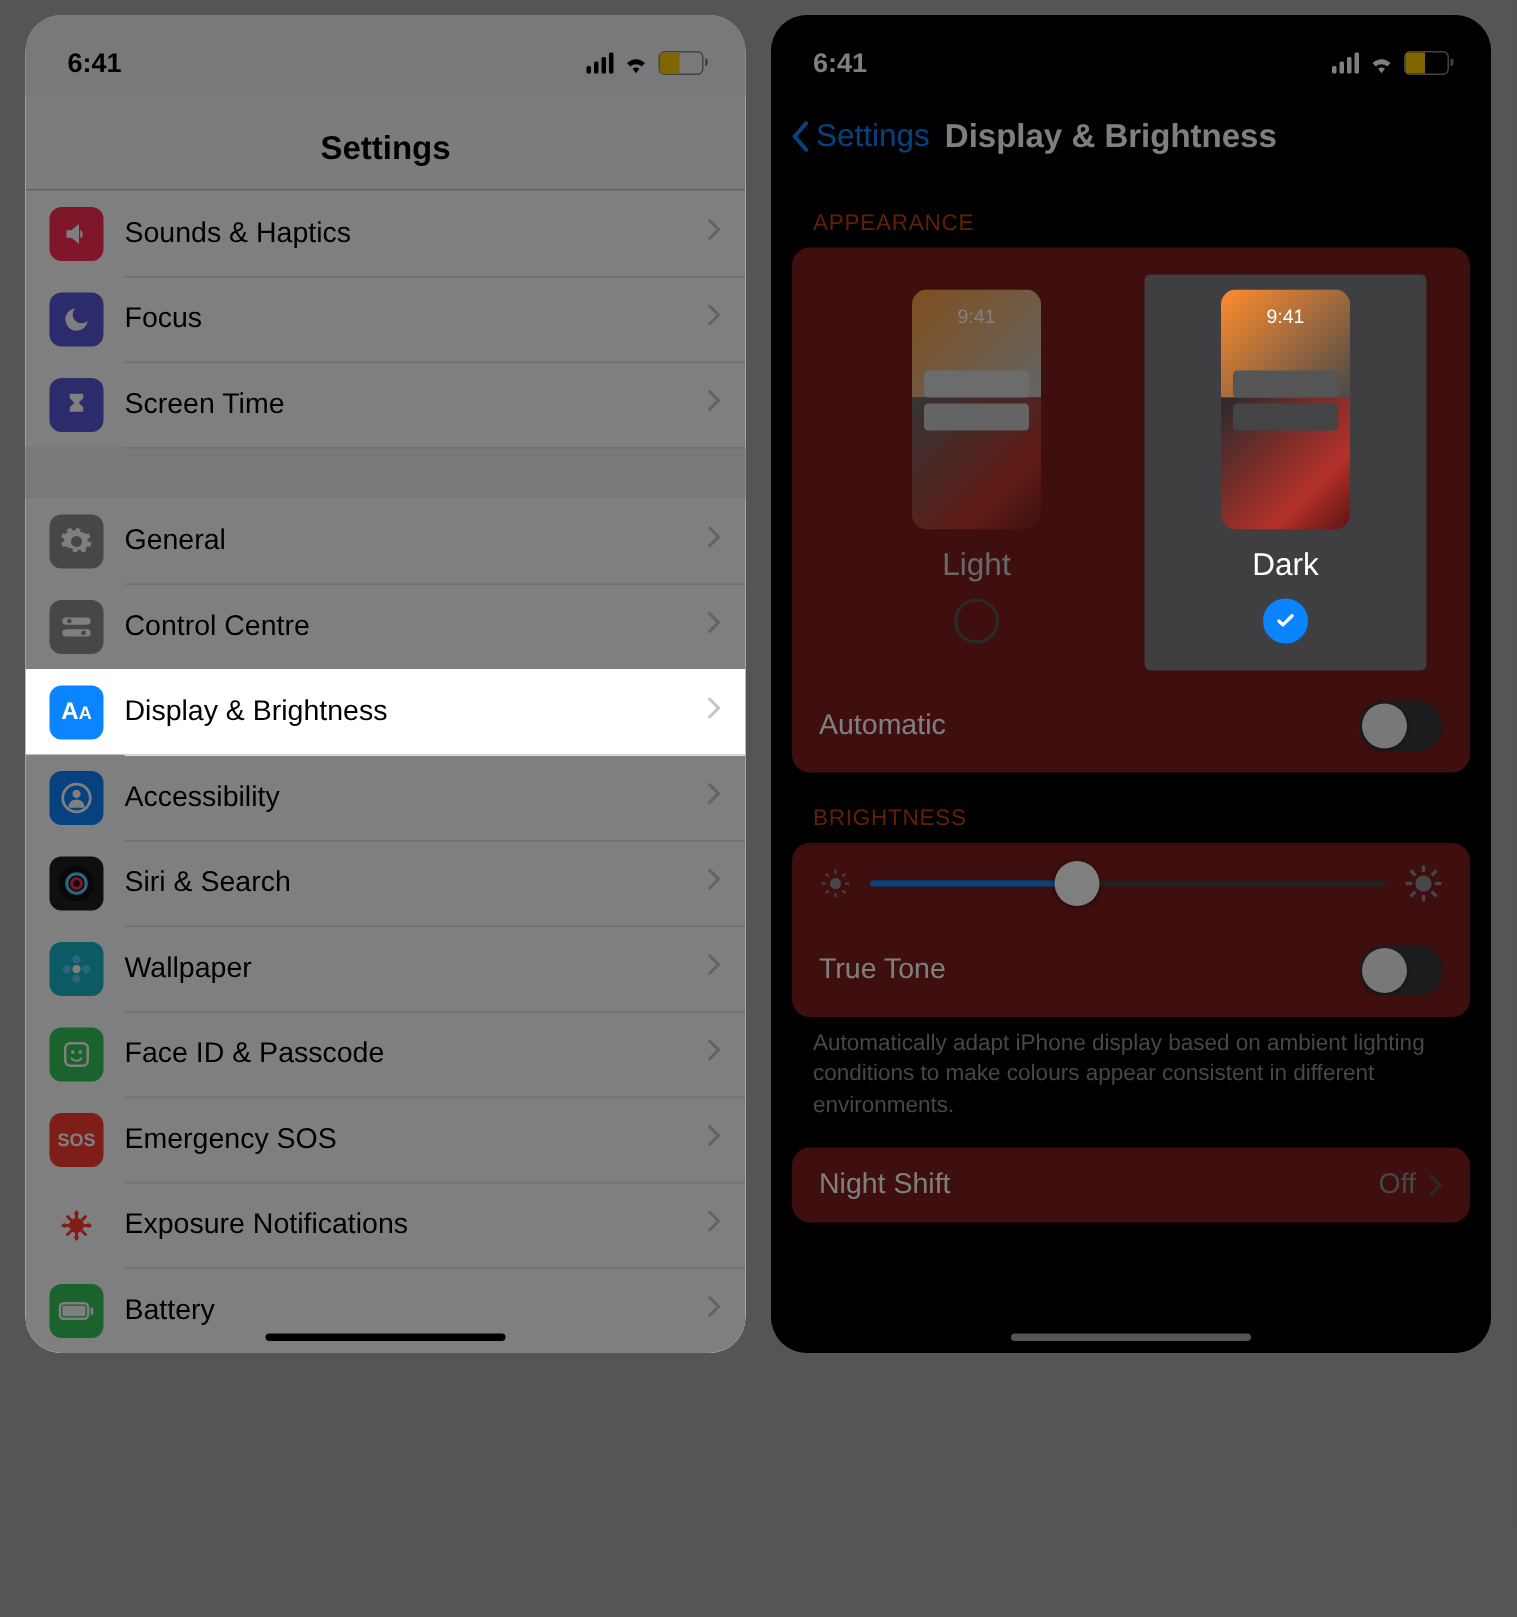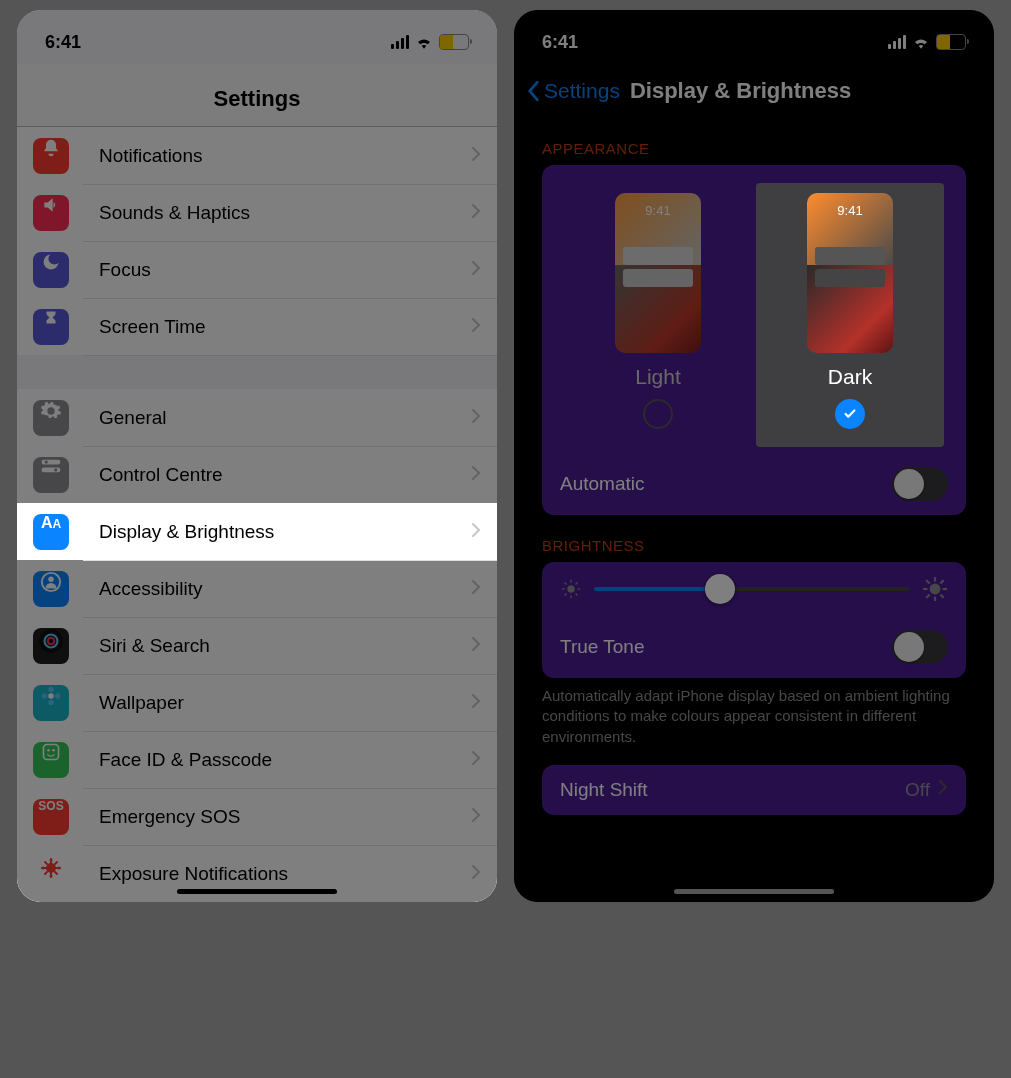--- a/index.html
+++ b/index.html
@@ -20,29 +20,29 @@
   .battery::after{content:"";position:absolute;right:-4px;top:4px;width:2px;height:5px;background:#888;border-radius:0 2px 2px 0}
   .battery i{background:#ffcc00;height:100%;width:45%;border-radius:2px 0 0 2px}
   
   .header-light{text-align:center;font-size:22px;font-weight:600;padding:22px 0 14px;border-bottom:.5px solid #bbb;background:#f9f9f9}
   .header-dark{display:flex;align-items:center;padding:14px 12px;color:#fff;font-size:22px;font-weight:600}
   .header-dark .back{color:#0a84ff;font-weight:400;display:flex;align-items:center;margin-right:10px;font-size:21px}
   .header-dark .back svg{width:14px;height:22px;margin-right:4px}
   
   .list{background:#fff}
   .row{display:flex;align-items:center;padding:0 16px;height:57px;position:relative;font-size:19px}
-  .row .icon{width:36px;height:36px;border-radius:8px;margin-right:30px;display:flex;justify-content:center;flex:0 0 36px}
+  .row .icon{width:36px;height:36px;border-radius:8px;margin-right:14px;display:flex;align-items:center;justify-content:center;flex:0 0 36px}
   .row .label{flex:1}
   .row .chev{color:#c5c5c7}
   .row::after{content:"";position:absolute;bottom:0;left:66px;right:0;height:.5px;background:#e0e0e0}
   .group-gap{height:34px}
   .highlight{position:relative;z-index:60;background:#fff}
   
   .section-label{color:#c2410c;font-size:15px;padding:22px 28px 8px;letter-spacing:.5px}
-  .card{background:#4c1d95;margin:0 28px;border-radius:12px;color:#fff}
+  .card{background:#7f1d1d;margin:0 14px;border-radius:12px;color:#fff}
   .appearance{display:flex;justify-content:space-around;padding:18px 20px 6px;text-align:center}
   .mode{width:176px;padding:10px 6px 18px;border-radius:4px}
   .mode.sel{position:relative;z-index:60;background:#3f3f41}
   .thumb{width:86px;height:160px;border-radius:10px;margin:0 auto 12px;position:relative;overflow:hidden}
   .thumb .top{height:45%}.thumb .bot{height:55%}
   .thumb .bars{position:absolute;top:54px;left:8px;right:8px}
   .thumb .bar{height:18px;border-radius:3px;margin-bottom:4px}
   .thumb .clock{position:absolute;top:10px;left:0;right:0;text-align:center;font-size:13px;color:#fff;font-weight:500}
   .mode .name{font-size:21px;margin-bottom:10px}
   .radio{width:26px;height:26px;border-radius:50%;border:2px solid #555;margin:0 auto}
@@ -83,31 +83,20 @@
         </svg>
       <span class="battery">
           <i></i>
         </span>
     </span>
   </div>
   <div class="header-light">Settings</div>
   <div id="settings-list">
       <div class="list">
         <div class="row">
-          <span class="icon" style="background: rgb(255, 59, 48);">
-            <svg width="20" height="20" viewBox="0 0 24 24">
-              <path fill="#fff" d="M12 2a6 6 0 00-6 6v4l-2 3v1h16v-1l-2-3V8a6 6 0 00-6-6zm0 20a3 3 0 003-3H9a3 3 0 003 3z"></path>
-            </svg>
-          </span>
-          <span class="label">Notifications</span>
-          <span class="chev"><svg width="10" height="16" viewBox="0 0 10 16">
-              <path fill="none" stroke="#c5c5c7" stroke-width="2" stroke-linecap="round" d="M2 2l6 6-6 6"></path>
-            </svg></span>
-        </div>
-        <div class="row">
           <span class="icon" style="background: rgb(255, 45, 85);">
             <svg width="20" height="20" viewBox="0 0 24 24">
               <path fill="#fff" d="M4 9v6h4l6 5V4L8 9H4zm13 3a4 4 0 00-2-3.5v7A4 4 0 0017 12z"></path>
             </svg>
           </span>
           <span class="label">Sounds &amp; Haptics</span>
           <span class="chev"><svg width="10" height="16" viewBox="0 0 10 16">
               <path fill="none" stroke="#c5c5c7" stroke-width="2" stroke-linecap="round" d="M2 2l6 6-6 6"></path>
             </svg></span>
         </div>
@@ -398,21 +387,21 @@
       <span class="toggle">
           <i></i>
         </span>
     </div>
   </div>
   <div class="footnote">Automatically adapt iPhone display based on ambient lighting conditions to make colours appear consistent in different environments.</div>
 
   <div class="card">
     <div class="drow">
       <span>Night Shift</span>
-      <span style="display:flex;">
+      <span style="display:flex;align-items:center">
         <span class="val">Off</span>
         <svg width="10" height="16" viewBox="0 0 10 16">
             <path fill="none" stroke="#555" stroke-width="2" stroke-linecap="round" d="M2 2l6 6-6 6"></path>
           </svg>
       </span>
     </div>
   </div>
 
   <div style="height:26px"></div>
   <div class="home-ind"></div>

